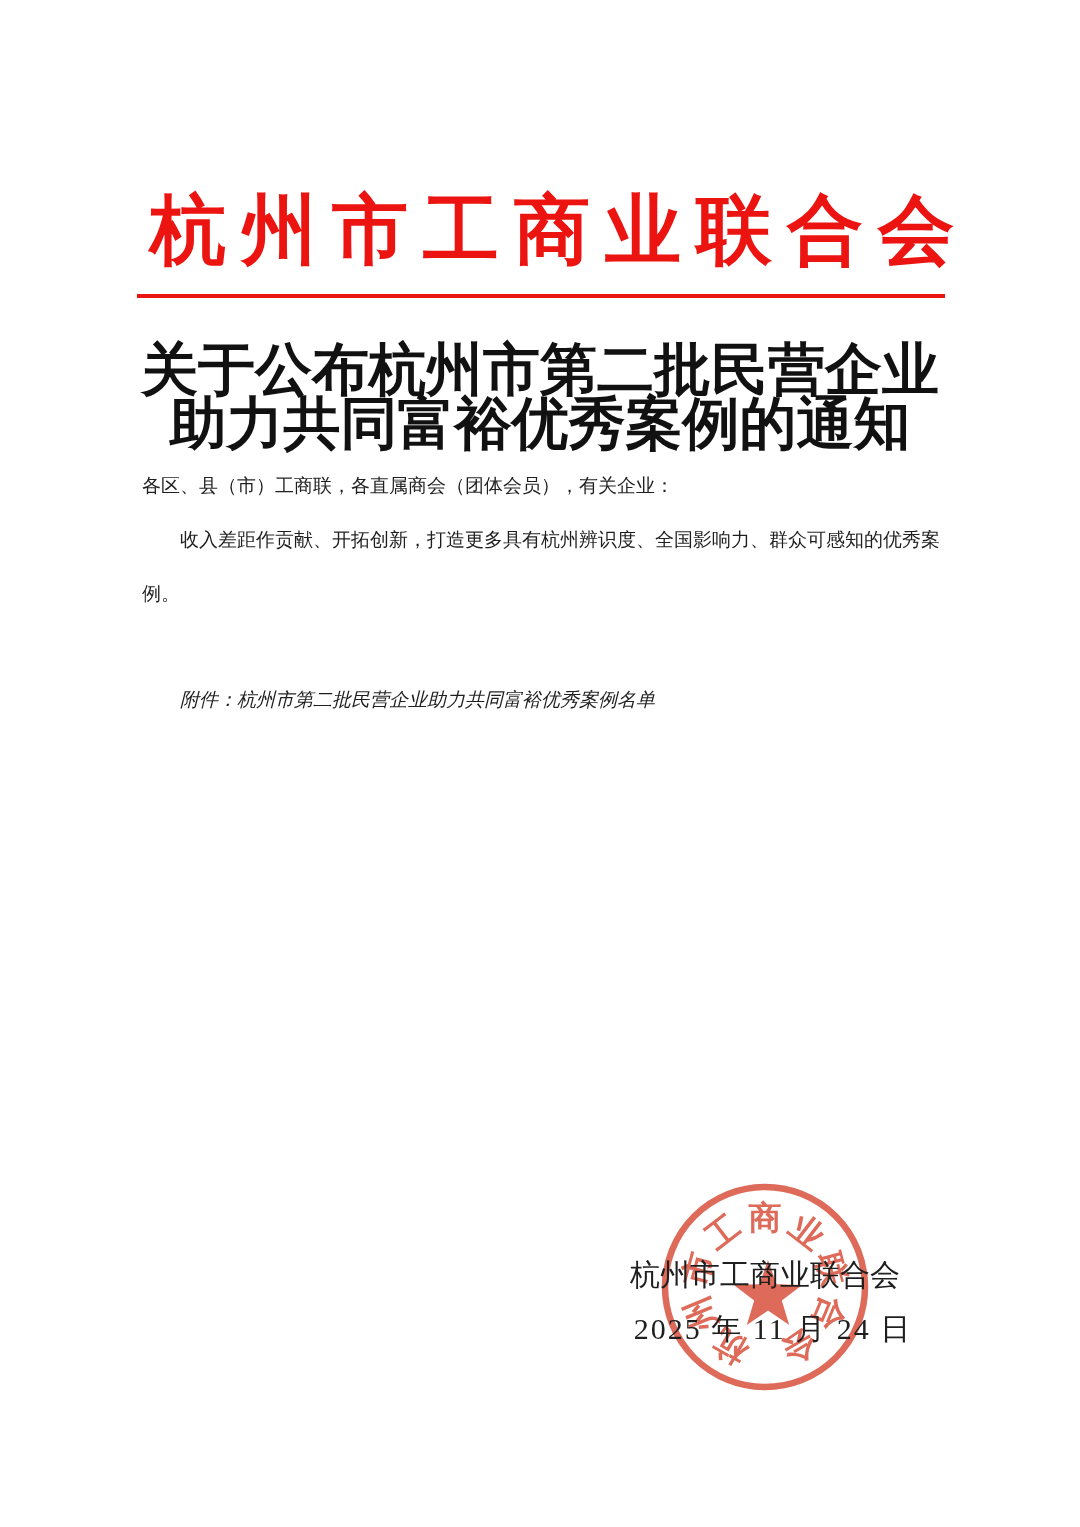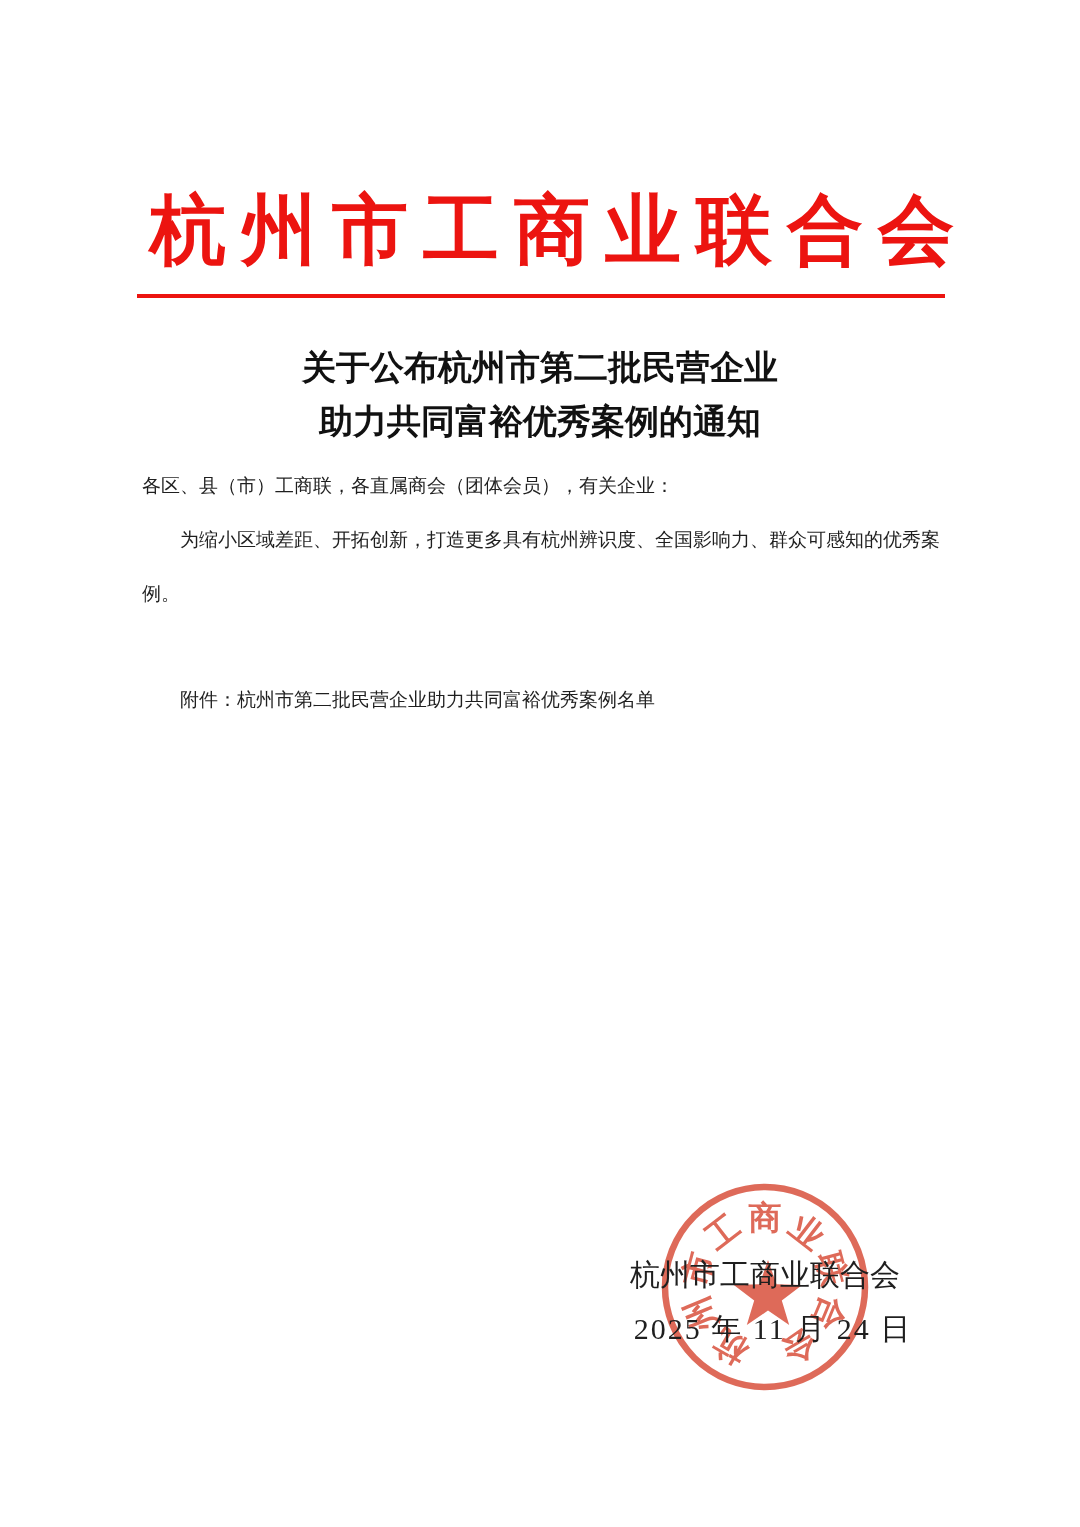--- a/index.html
+++ b/index.html
@@ -40,42 +40,42 @@
     width: 808px;
     height: 4px;
     background: var(--red);
   }
   .doc-title {
     position: absolute;
     top: 328px;
     left: 135px;
     right: 135px;
     text-align: center;
-    font-size: 34px;
+    font-size: 57px;
     font-weight: bold;
     line-height: 54px;
     color: #111;
-    font-family: Liberation Mono, monospace;
   }
   .body-text {
     position: absolute;
     top: 444px;
     left: 142px;
     width: 798px;
     font-size: 19px;
     line-height: 54px;
     text-align: justify;
     text-justify: inter-character;
     color: var(--text);
   }
   .body-text p.indent { text-indent: 2em; }
   .attachment-line {
     text-indent: 2em;
     margin-top: 52px;
     text-align: left;
+    font-style: italic;
   }
   .signoff-signer {
     position: absolute;
     top: 1240px;
     left: 620px;
     width: 290px;
     text-align: center;
     font-size: 30px;
     color: var(--text);
     white-space: nowrap;
@@ -117,21 +117,21 @@
 
   <div class="red-line"></div>
 
   <div class="doc-title">
     <div>关于公布杭州市第二批民营企业</div>
     <div>助力共同富裕优秀案例的通知</div>
   </div>
 
   <div class="body-text">
     <p>各区、县（市）工商联，各直属商会（团体会员），有关企业：</p>
-    <p class="indent">为缩小区域差距、开拓创新，打造更多具有杭州辨识度、全国影响力、群众可感知的优秀案例。</p>
+    <p class="indent">收入差距作贡献、开拓创新，打造更多具有杭州辨识度、全国影响力、群众可感知的优秀案例。</p>
     <p class="attachment-line">附件：杭州市第二批民营企业助力共同富裕优秀案例名单</p>
   </div>
 
   <div class="stamp">
     <svg viewBox="-108 -108 216 216" xmlns="http://www.w3.org/2000/svg">
       <circle cx="0" cy="0" r="100" fill="none" stroke="var(--stamp-red)" stroke-width="6.5"></circle>
       <polygon fill="var(--stamp-red)" transform="translate(3,9)" points="0,-36 8.5,-11.7 34.2,-11.1 13.8,4.5 21.2,29.1 0,14.5 -21.2,29.1 -13.8,4.5 -34.2,-11.1 -8.5,-11.7"></polygon>
       <g id="seal-arc-text">
           <g transform="rotate(-150)">
             <text x="0" y="-58" text-anchor="middle">杭</text>

